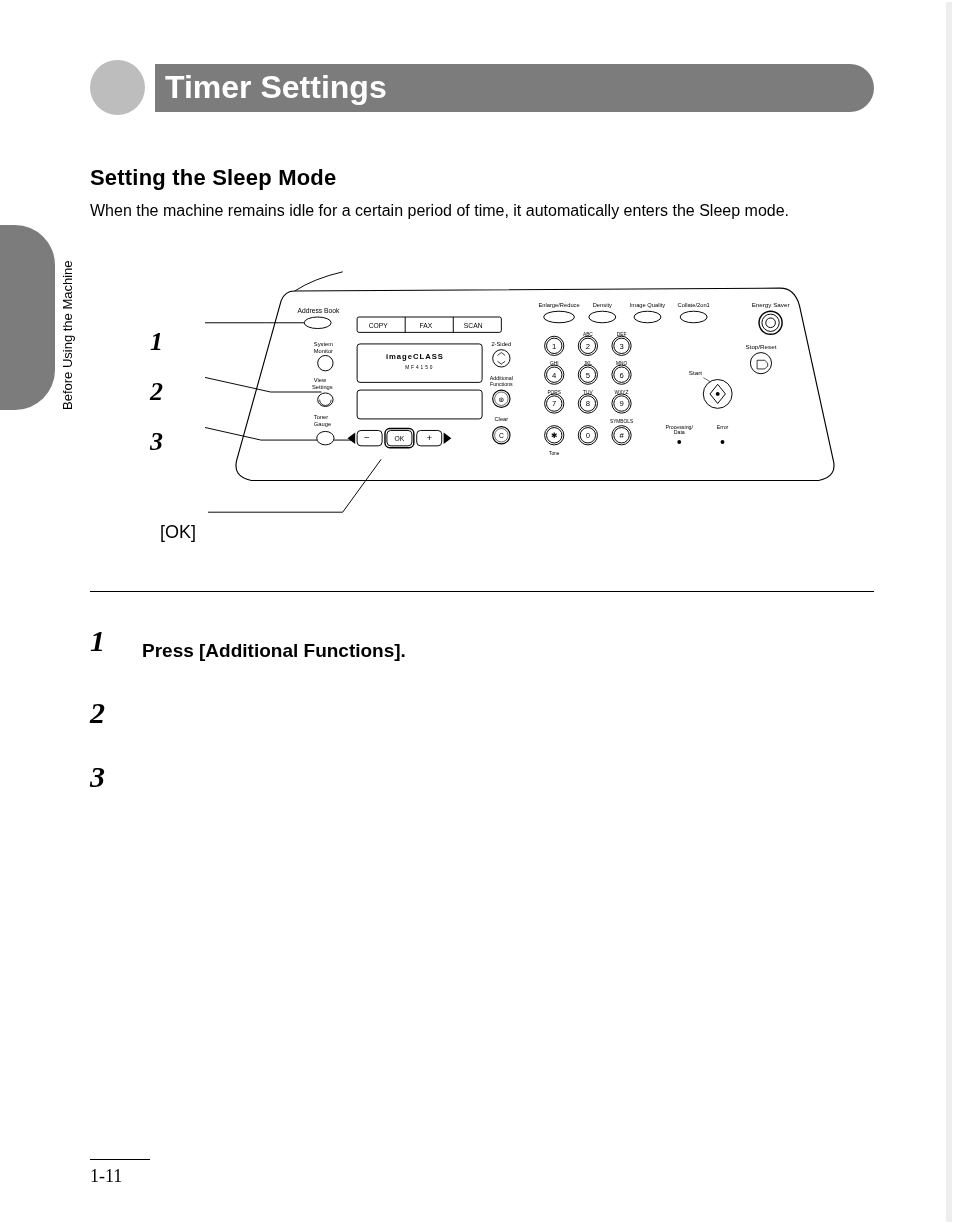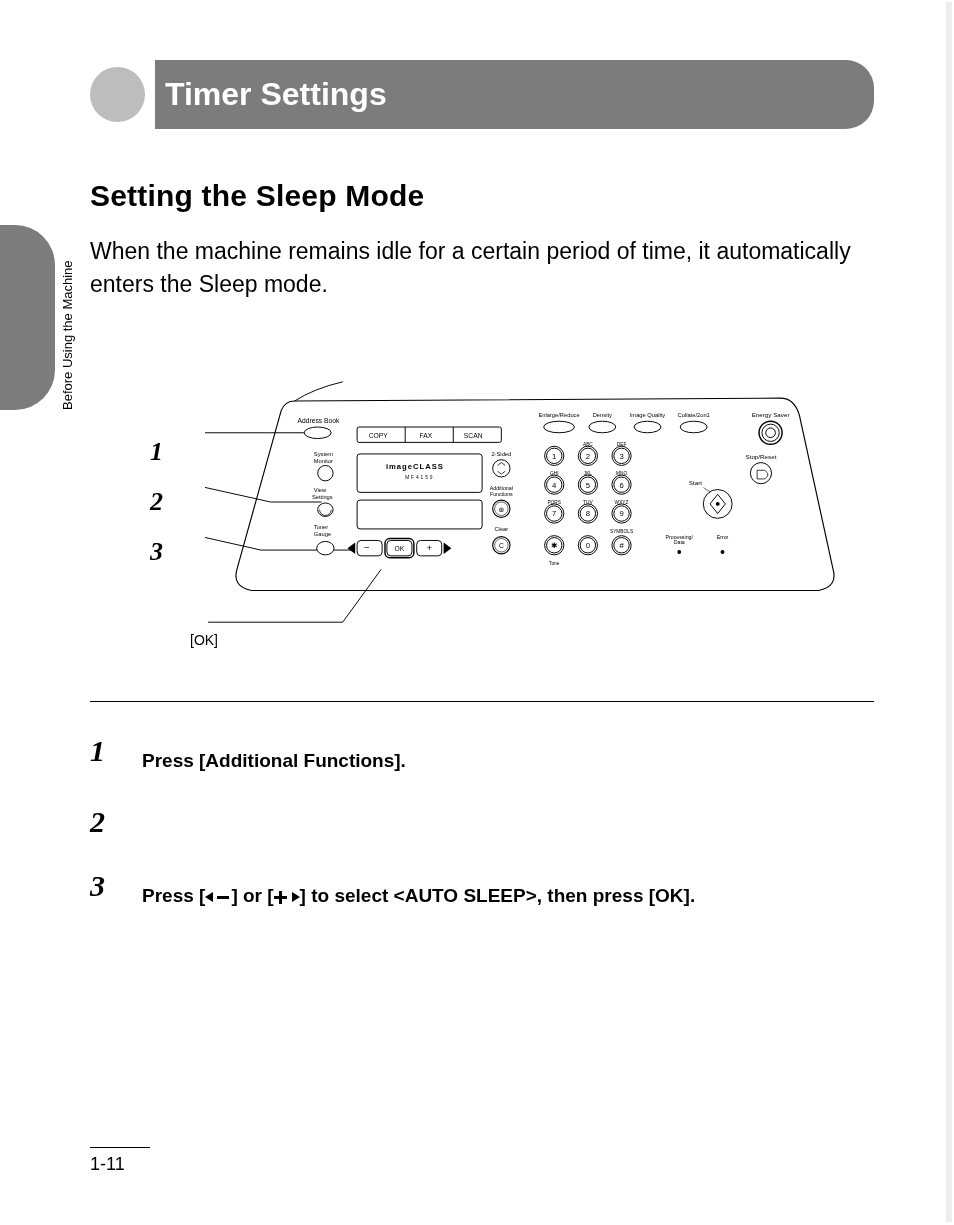--- a/index.html
+++ b/index.html
@@ -35,52 +35,51 @@
     margin-bottom: 50px;
   }
   .title-dot {
     width: 55px; height: 55px; border-radius: 50%;
     background: #bdbdbd;
     flex: 0 0 55px;
     margin-right: 10px;
   }
   .title-pill {
     flex: 1;
-    height: 69px;
+    height: 48px;
     background: #7c7c7c;
     border-radius: 0 28px 28px 0;
     display: flex;
     align-items: center;
     padding-left: 10px;
   }
   .title-pill span {
     color: #fff;
     font-size: 32px;
     font-weight: bold;
   }
 
   .section-title {
-    font-size: 30px;
+    font-size: 22px;
     font-weight: 900;
-    margin-bottom: 22px;
+    margin-bottom: 8px;
     letter-spacing: .2px;
   }
   .body-text {
-    font-size: 23px;
+    font-size: 16px;
     line-height: 1.45;
-    margin-bottom: 30px;
   }
 
   
   .diagram-wrap { position: relative; width: 100%; height: 370px; margin-bottom: 18px; }
   .diagram-wrap hr.split { position: absolute; left: 0; right: 0; bottom: 0; border: none; border-top: 1.5px solid #000; }
 
   .callout-col { position: absolute; left: 60px; top: 85px; }
   .callout-num { font-family: Georgia, "Times New Roman", serif; font-style: italic; font-weight: 900; font-size: 26px; color: #000; margin: 20px 0; }
-  .ok-label { position: absolute; left: 70px; top: 300px; font-size: 14px; margin-left: 30px; }
+  .ok-label { position: absolute; left: 70px; top: 300px; font-size: 18px; }
 
   
   .panel {
     position: absolute;
     left: 115px;
     top: 45px;
     width: 660px;
     height: 250px;
   }
   .panel svg { width: 100%; height: 100%; }
@@ -88,21 +87,22 @@
   
   .step { display: flex; gap: 28px; margin-top: 34px; align-items: flex-start; }
   .step-num { font-family: Georgia, "Times New Roman", serif; font-style: italic; font-weight: 900; font-size: 30px; line-height: 1; width: 24px; }
   .step-text { font-size: 19px; font-weight: bold; line-height: 1.3; padding-top: 4px; margin-top: 9px; }
   .glyph { display: inline-block; vertical-align: -2px; }
 
   
   .footer {
     position: absolute;
     left: 90px;
-    bottom: 50px;
+    bottom: 38px;
+    font-family: Liberation Serif, serif;
   }
   .footer-rule { width: 60px; border: none; border-top: 1.2px solid #000; margin-bottom: 6px; }
   .footer-text { font-size: 18px; }
 </style>
 </head>
 <body>
 
 <div class="page">
   <div class="page-shadow"></div>
 
@@ -290,29 +290,19 @@
     <div class="step-num">1</div>
     <div class="step-text">Press [Additional Functions].</div>
   </div>
 
   <div class="step">
     <div class="step-num">2</div>
   </div>
 
   <div class="step">
     <div class="step-num">3</div>
-    <div class="step-text">
-      <span>Press [</span><svg class="glyph" width="26" height="13">
-          <polygon points="0,6 8,1 8,11" fill="#000"></polygon>
-          <rect x="12" y="5" width="12" height="3" fill="#000"></rect>
-        </svg><span>] or [</span><svg class="glyph" width="26" height="13">
-          <rect x="5" y="0" width="3" height="13" fill="#000"></rect>
-          <rect x="0" y="5" width="13" height="3" fill="#000"></rect>
-          <polygon points="26,6 18,1 18,11" fill="#000"></polygon>
-        </svg><span>] to select &lt;AUTO SLEEP&gt;, then press [OK].</span>
-    </div>
   </div>
 
   <div class="footer">
     <hr class="footer-rule">
     <div class="footer-text">1-11</div>
   </div>
 </div>
 
 </body></html>

